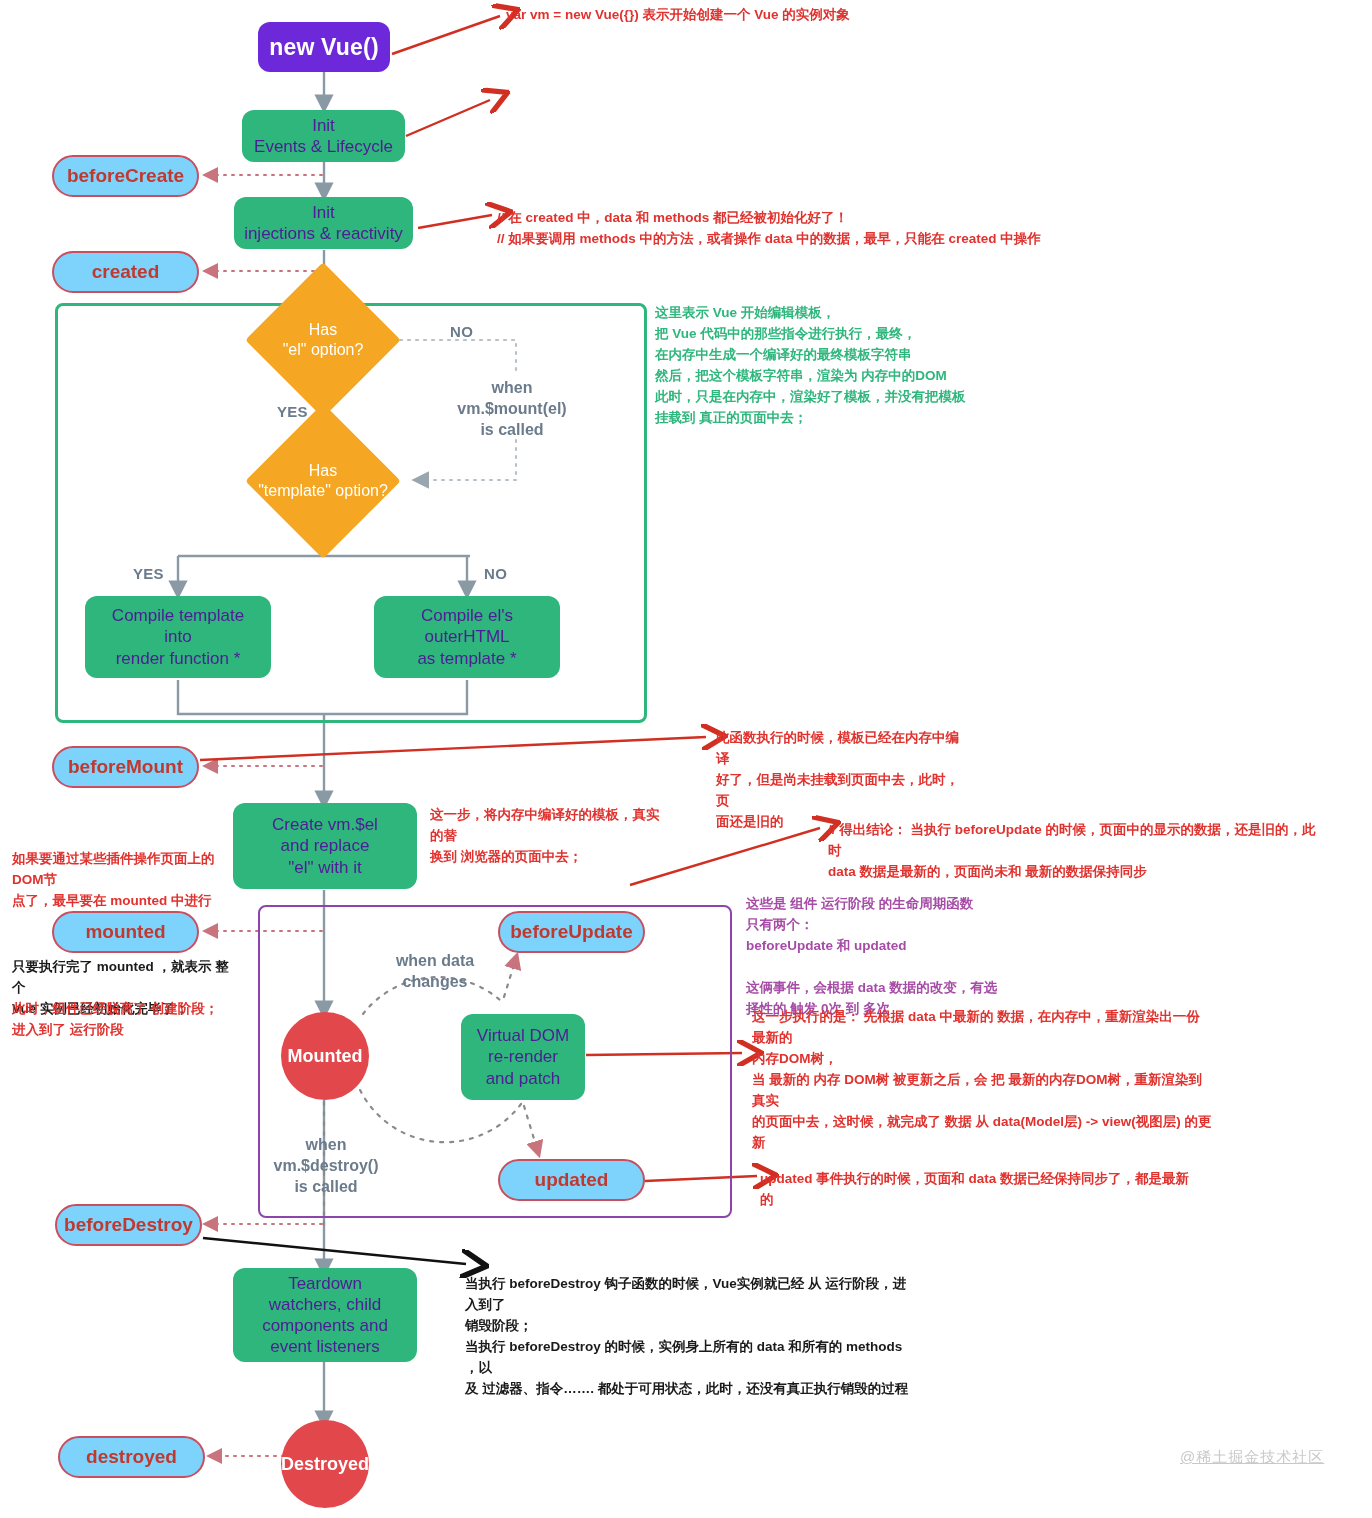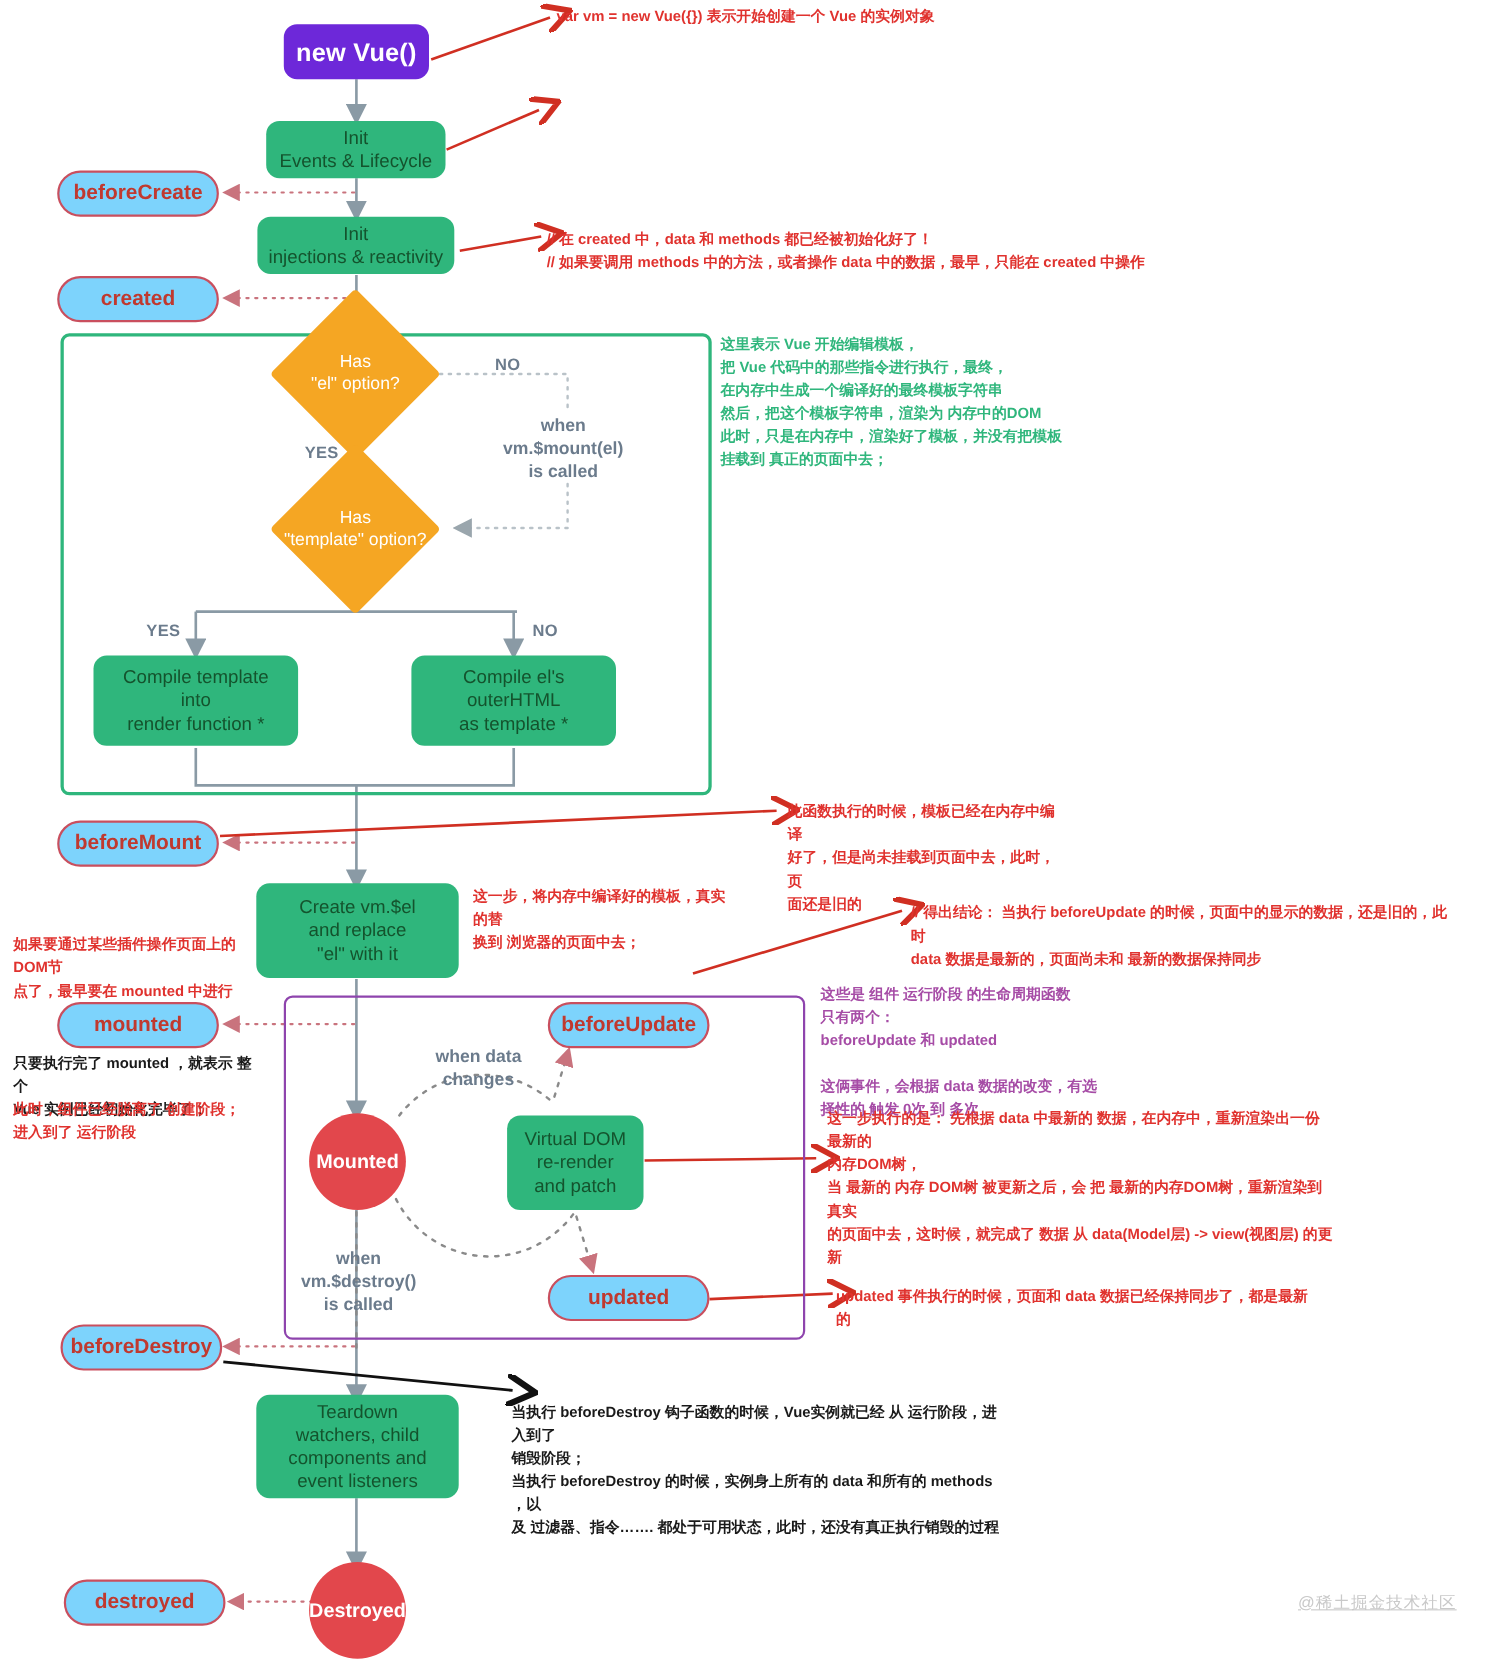--- a/index.html
+++ b/index.html
@@ -12,21 +12,21 @@
   svg#wires{position:absolute;left:0;top:0;width:1372px;height:1518px;pointer-events:none;}
 
   .node{position:absolute;box-sizing:border-box;display:flex;align-items:center;justify-content:center;text-align:center;}
 
   
   .vue-start{
     background:#6d28d9;color:#fff;border-radius:12px;
     font-size:23px;font-weight:bold;letter-spacing:.2px;
   }
   .green-box{
-    background:#2fb67c;color:#14532d;border-radius:12px;
+    background:#2fb67c;color:#4c1d95;border-radius:12px;
     font-size:17px;line-height:1.25;font-weight:400;
   }
   .diamond-wrap{position:absolute;}
   .diamond{
     position:absolute;left:0;top:0;width:100%;height:100%;
     background:#f5a623;transform:rotate(45deg);border-radius:4px;
   }
   .diamond-label{
     position:absolute;left:0;top:0;width:100%;height:100%;
     display:flex;align-items:center;justify-content:center;text-align:center;

